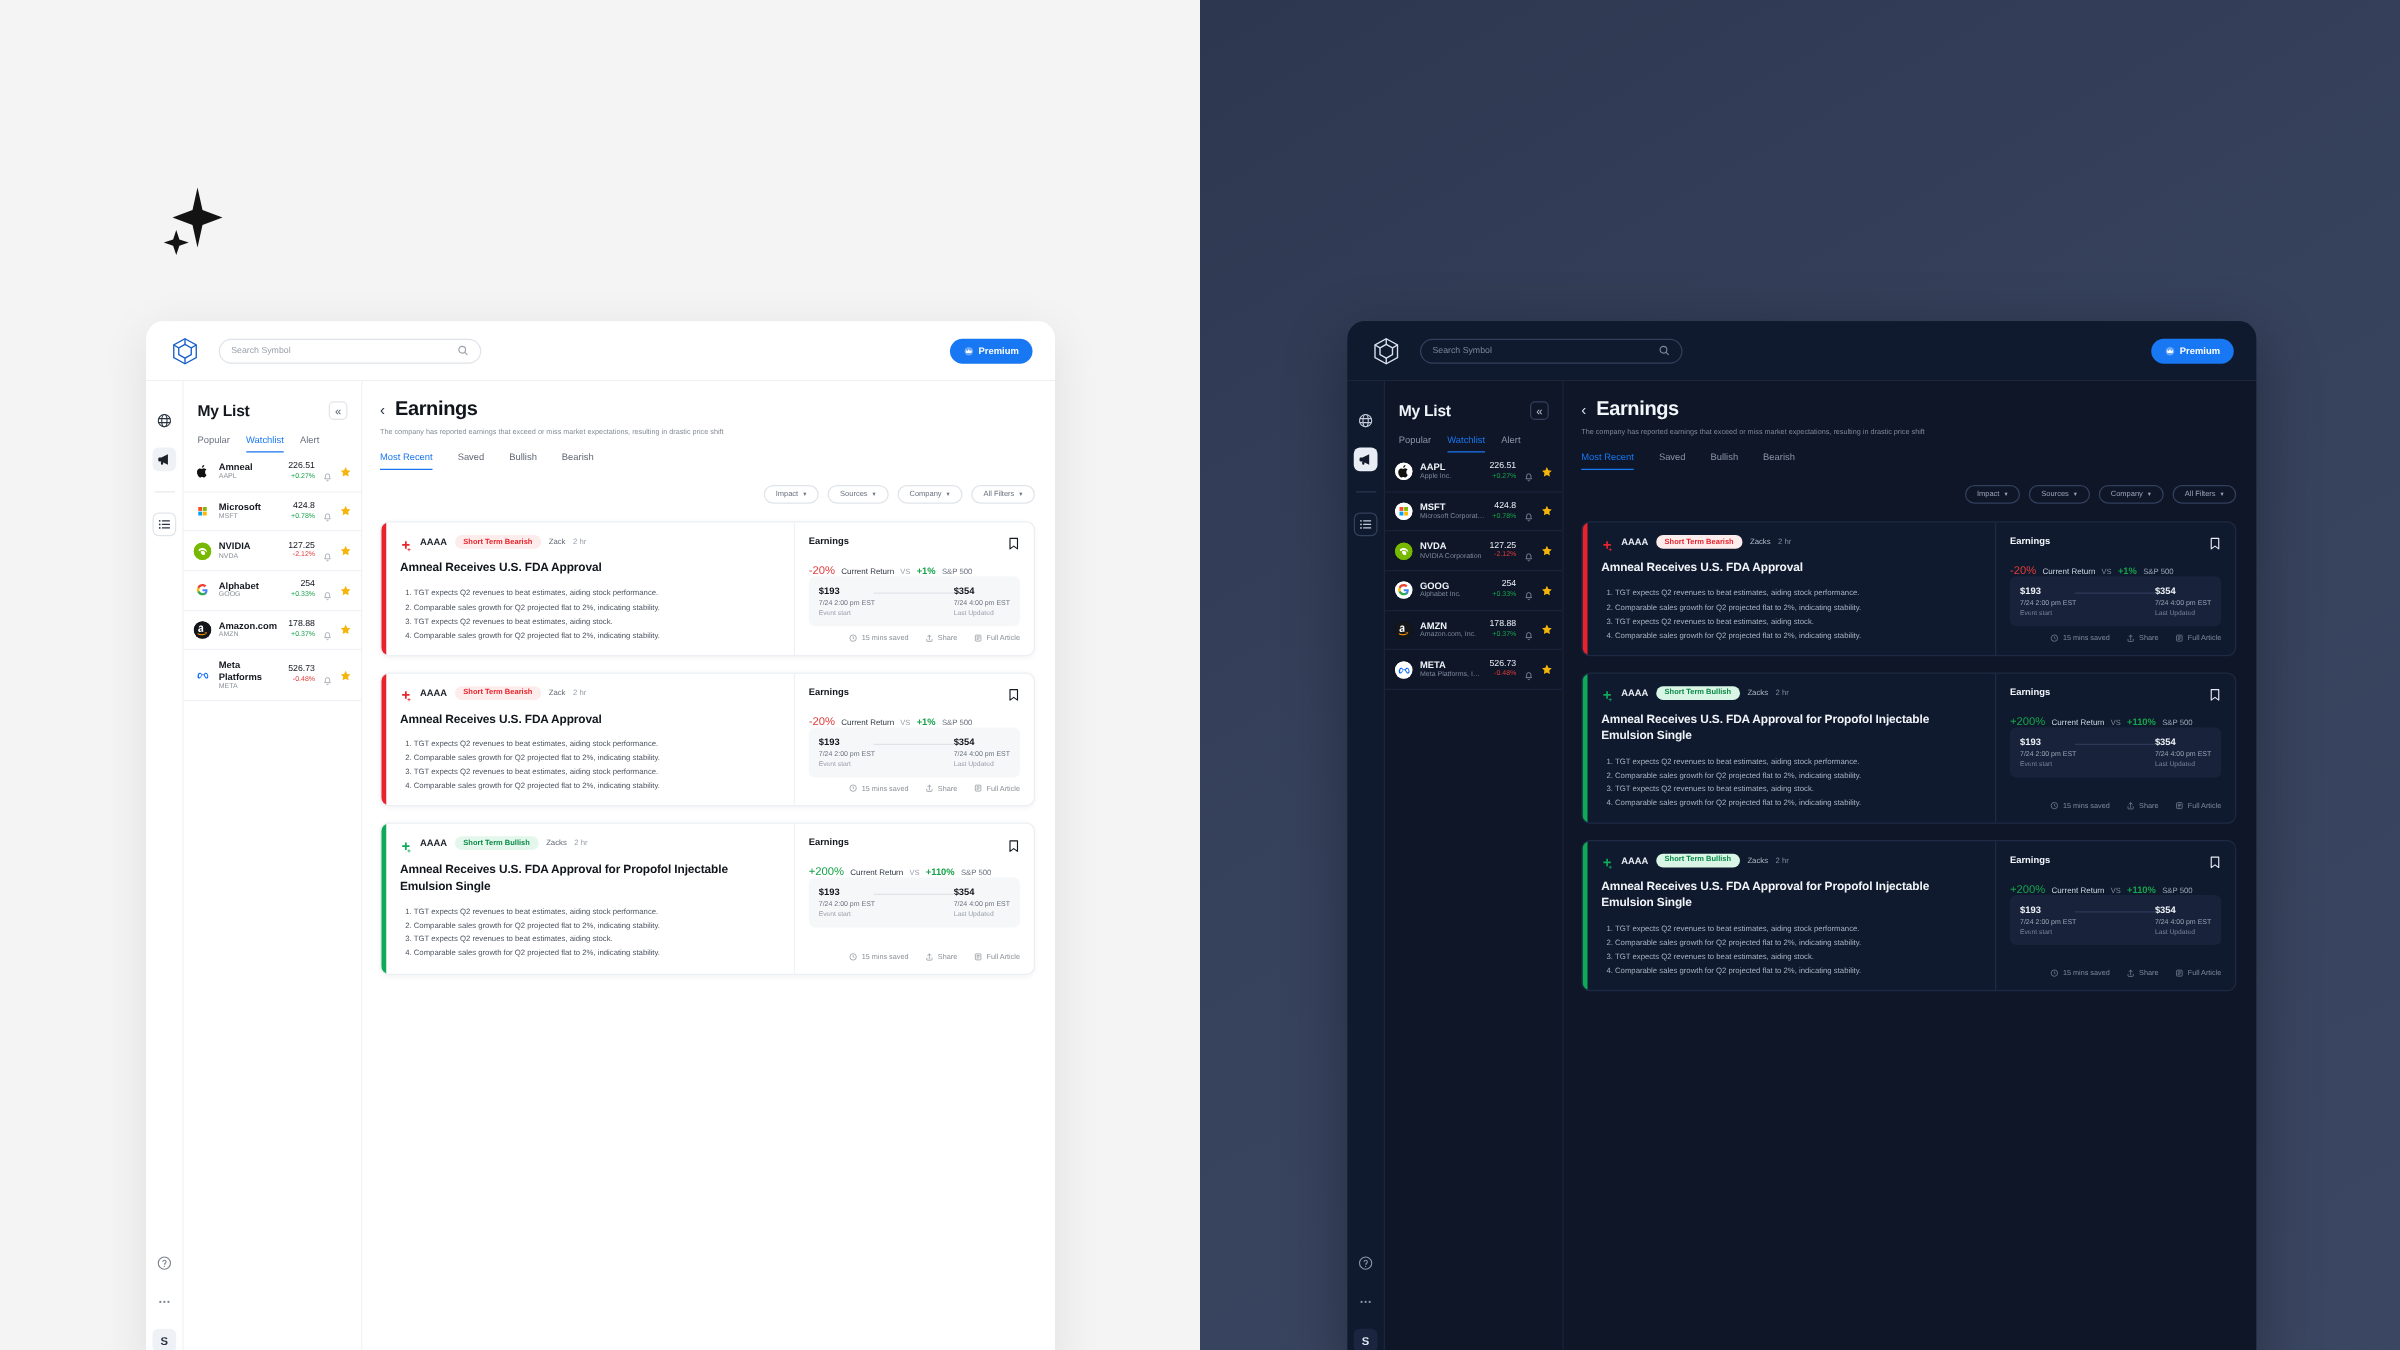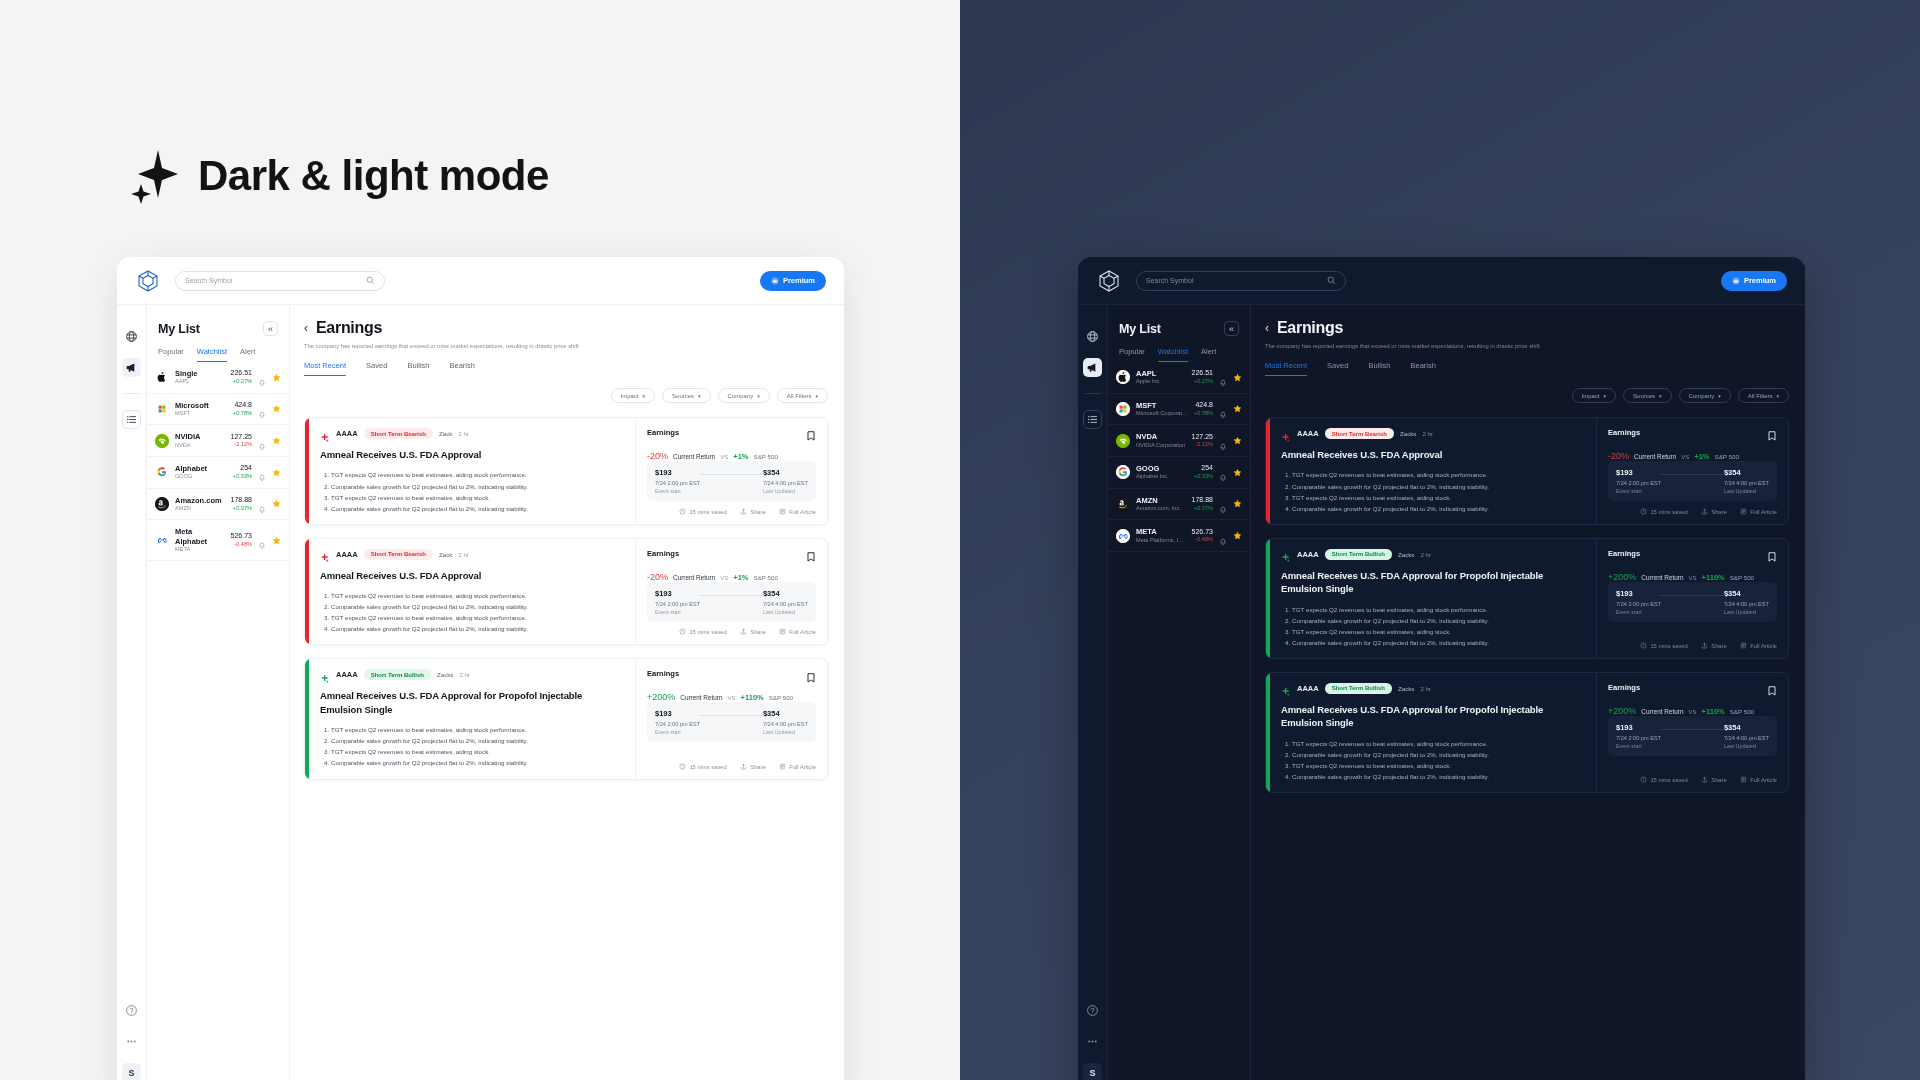--- a/index.html
+++ b/index.html
@@ -275,21 +275,20 @@
 <body>
 
 <div class="hero-half">
   <div class="hero-title-wrap">
     <span class="spark-icon">
       <svg viewBox="0 0 52 56" width="52" height="56">
         <path d="M30 2 L34 20 L50 26 L34 32 L30 50 L26 32 L10 26 L26 20 Z" fill="#131313"></path>
         <path d="M13 36 L15.5 43.5 L23 46 L15.5 48.5 L13 56 L10.5 48.5 L3 46 L10.5 43.5 Z" fill="#131313"></path>
       </svg>
     </span>
-    <span class="hero-title">Dark &amp; light mode</span>
   </div>
 </div>
 
 <div class="dark-half"></div>
 
 <div class="app light" id="app-light">
 
   <div class="topbar">
     <span class="brand-logo">
       <svg viewBox="0 0 26 26" width="26" height="26" fill="none" stroke="#1b62c9" stroke-width="1.1">
@@ -374,21 +373,21 @@
       <div class="wc-list" id="lt-rows">
           <div class="wc-row">
             <span class="logo-circle" style="background: rgb(255, 255, 255);">
               <svg viewBox="0 0 14 14">
                 <circle cx="7" cy="7" r="7" fill="#fff"></circle>
                 <path d="M9.1 7.4c0-1.2 1-1.8 1-1.8-.6-.8-1.4-.9-1.7-.9-.7-.1-1.4.4-1.8.4-.4 0-1-.4-1.6-.4-.8 0-1.6.5-2 1.2-.9 1.5-.2 3.7.6 4.9.4.6.9 1.3 1.5 1.2.6 0 .8-.4 1.6-.4.7 0 .9.4 1.6.4.6 0 1-.6 1.4-1.2.3-.4.4-.7.5-.9-1-.4-1.1-1.4-1.1-2.5z" fill="#111"></path>
                 <path d="M7.9 3.4c.3-.4.5-1 .5-1.5-.5 0-1 .3-1.4.7-.3.4-.5 1-.5 1.5.5 0 1-.3 1.4-.7z" fill="#111"></path>
               </svg>
             </span>
             <div class="wc-names">
-              <div class="wc-sym">Single</div>
+              <div class="wc-sym">Amneal</div>
               <div class="wc-sub">AAPL</div>
             </div>
             <div class="wc-nums">
               <div class="wc-price">226.51</div>
               <div class="wc-chg up">+0.27%</div>
             </div>
             <span class="bell-ico"><svg viewBox="0 0 12 12" fill="none" stroke="#9aa1ab" stroke-width="1" stroke-linejoin="round">
                 <path d="M6 1.6a2.6 2.6 0 0 0-2.6 2.6v2L2.6 7.6h6.8L8.6 6.2v-2A2.6 2.6 0 0 0 6 1.6z"></path>
                 <path d="M5 9.1a1 1 0 0 0 2 0"></path>
               </svg></span>
@@ -498,21 +497,21 @@
               </svg></span>
           </div>
           <div class="wc-row">
             <span class="logo-circle" style="background: rgb(255, 255, 255);">
               <svg viewBox="0 0 14 14">
                 <circle cx="7" cy="7" r="7" fill="#fff"></circle>
                 <path d="M3 8.1c0-1.5.8-3 1.9-3 .6 0 1 .3 1.6 1.2.5.7.8 1.2.8 1.2s.5-.7.8-1.2c.6-.9 1-1.2 1.6-1.2 1.1 0 1.9 1.5 1.9 3 0 1-.4 1.7-1.2 1.7-.7 0-1.1-.4-1.8-1.5L7.9 7s-.5-.9-.6-1c-.1.1-.6 1-.6 1l-.7 1.3c-.7 1.1-1.1 1.5-1.8 1.5-.8 0-1.2-.7-1.2-1.7zm1.1 0c0 .5.2.8.5.8.3 0 .5-.2 1-.9.2-.3.4-.7.6-1-.4-.7-.7-1-1.1-1-.6 0-1 .9-1 2.1zm5.7-2.1c-.4 0-.7.3-1.1 1 .2.3.4.7.6 1 .5.7.7.9 1 .9.3 0 .5-.3.5-.8 0-1.2-.4-2.1-1-2.1z" fill="#0866ff"></path>
               </svg>
             </span>
             <div class="wc-names">
-              <div class="wc-sym">Meta Alphabet</div>
+              <div class="wc-sym">Meta Platforms</div>
               <div class="wc-sub">META</div>
             </div>
             <div class="wc-nums">
               <div class="wc-price">526.73</div>
               <div class="wc-chg down">-0.48%</div>
             </div>
             <span class="bell-ico"><svg viewBox="0 0 12 12" fill="none" stroke="#9aa1ab" stroke-width="1" stroke-linejoin="round">
                 <path d="M6 1.6a2.6 2.6 0 0 0-2.6 2.6v2L2.6 7.6h6.8L8.6 6.2v-2A2.6 2.6 0 0 0 6 1.6z"></path>
                 <path d="M5 9.1a1 1 0 0 0 2 0"></path>
               </svg></span>

